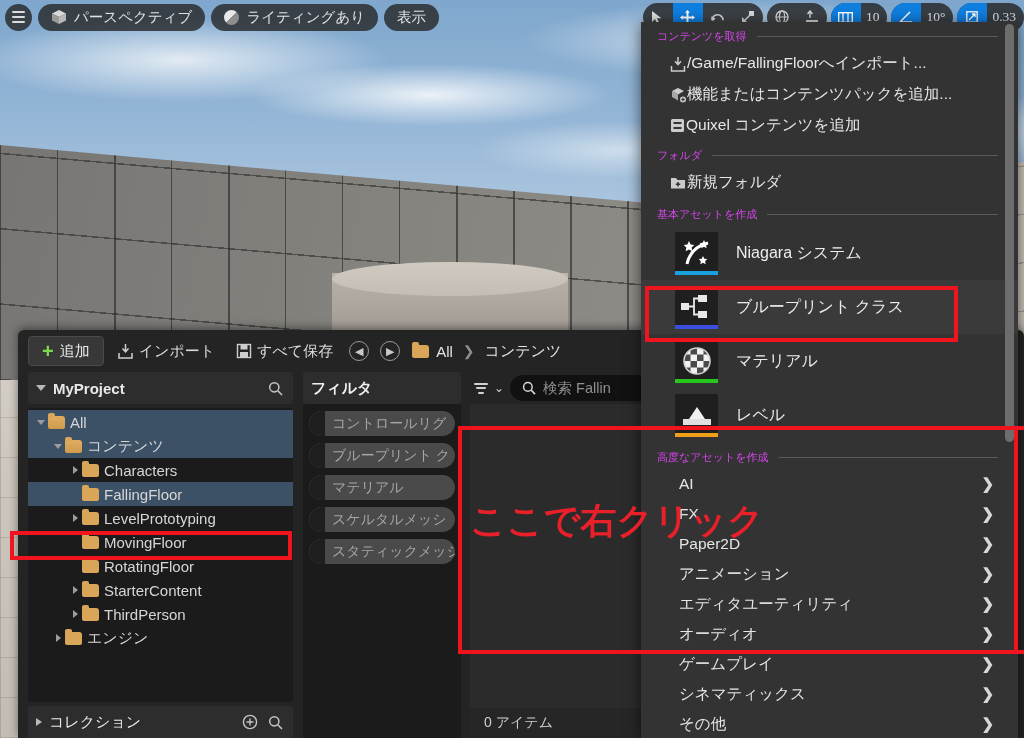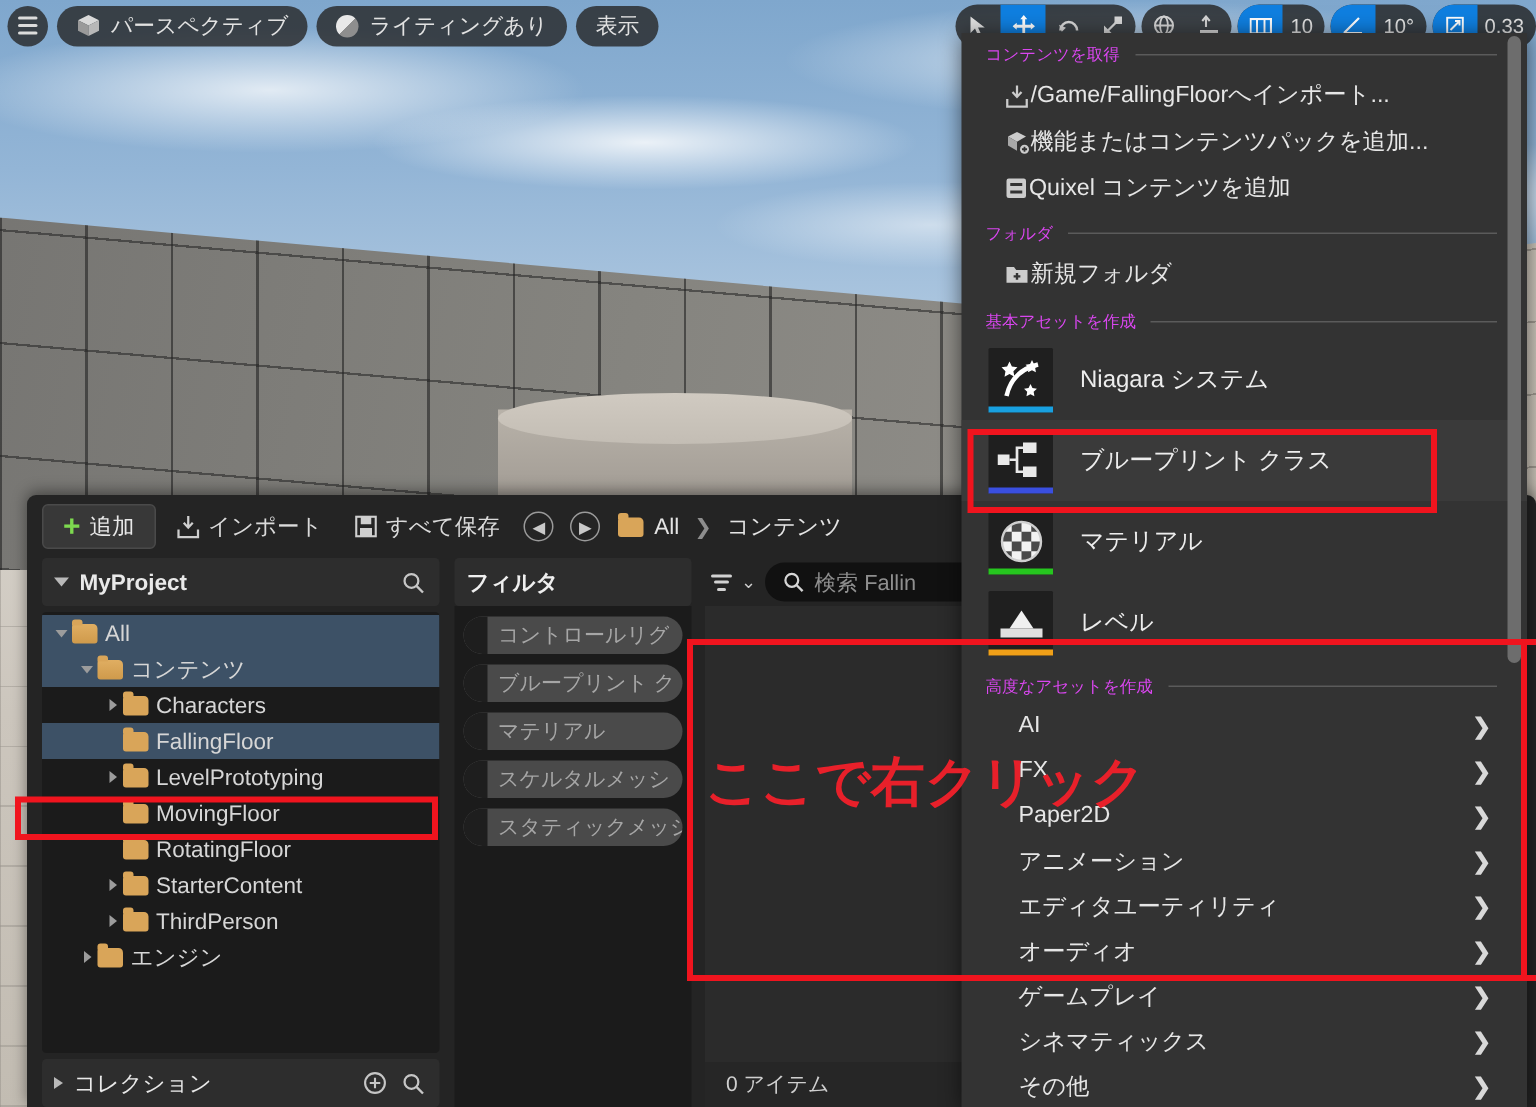--- a/index.html
+++ b/index.html
@@ -71,21 +71,21 @@
     font-size:14.5px; white-space:nowrap;
   }
   .pill.icononly { padding:0; width:27px; justify-content:center; }
   .hamb { display:flex; flex-direction:column; gap:3px; }
   .hamb i { display:block; width:13px; height:1.8px; background:#dcdcdc; border-radius:1px; }
   .cube-ic { width:16px; height:16px; }
   .light-ic { width:15px; height:15px; border-radius:50%;
      background:linear-gradient(135deg,#e8e8e8 0 50%, #8e8e8e 50% 100%); }
 
   .vp-right { position:absolute; right:0; top:1px; height:32px; display:flex; align-items:center; z-index:20; }
-  .grp { display:flex; align-items:center; background:rgba(38,38,38,.82); border-radius:15px; overflow:hidden; height:29px; margin-left:4px; }
+  .grp { display:flex; align-items:center; background:rgba(38,38,38,.82); border-radius:15px; overflow:hidden; height:29px; margin-left:4px;font-family:Liberation Serif, serif; }
   .tbtn { width:30px; height:29px; display:flex; align-items:center; justify-content:center; color:#dcdcdc; }
   .tbtn.active { background:#0f7fe0; color:#fff; }
   .tval { color:#e4e4e4; font-size:13.5px; padding:0 8px 0 5px; }
 
   
   #cbrowser {
     position:absolute; left:18px; top:330px; width:1006px; height:408px;
     background:#242424; border-radius:6px 6px 0 0; z-index:30;
     box-shadow:0 -2px 10px rgba(0,0,0,.45);
   }
@@ -149,21 +149,21 @@
   #ctxmenu {
     position:absolute; left:641px; top:22px; width:377px; height:716px;
     background:#333333; z-index:60; overflow:hidden;
     box-shadow:0 2px 14px rgba(0,0,0,.6);
   }
   .m-sec { display:flex; align-items:center; gap:10px; padding:7px 20px 4px 16px; }
   .m-sec span { color:#d946ef; font-size:11px; white-space:nowrap; }
   .m-sec .rule { flex:1; height:1px; background:#5b5b5b; }
   .m-item { display:flex; align-items:center; height:31px; padding-left:28px; color:#e6e6e6; font-size:15.5px; }
   .m-item .txt { white-space:nowrap; overflow:hidden; text-overflow:clip; }
-  .m-big { display:flex; align-items:center; height:54px; padding-left:18px; gap:18px; color:#ededed; font-size:16px; }
+  .m-big { display:flex; align-items:center; height:54px; padding-left:34px; gap:18px; color:#ededed; font-size:16px; }
   .thumb { width:43px; height:43px; background:#1f1f1f; position:relative; flex:none; border-radius:1px; }
   .thumb .bar { position:absolute; left:0; bottom:0; width:100%; height:4px; }
   .m-sub { display:flex; align-items:center; justify-content:space-between; height:30px; padding:0 24px 0 38px; color:#e6e6e6; font-size:15.5px; }
   .m-sub .arr { color:#d8d8d8; font-size:15px; font-weight:bold; }
   .mscroll { position:absolute; right:4px; top:2px; width:9px; height:418px; background:#6d6d6d; border-radius:5px; }
 
   
   .ann { position:absolute; border:4px solid #f0141e; z-index:80; pointer-events:none; }
   .ann-line { position:absolute; background:#f0141e; z-index:80; }
   #ann-note {

